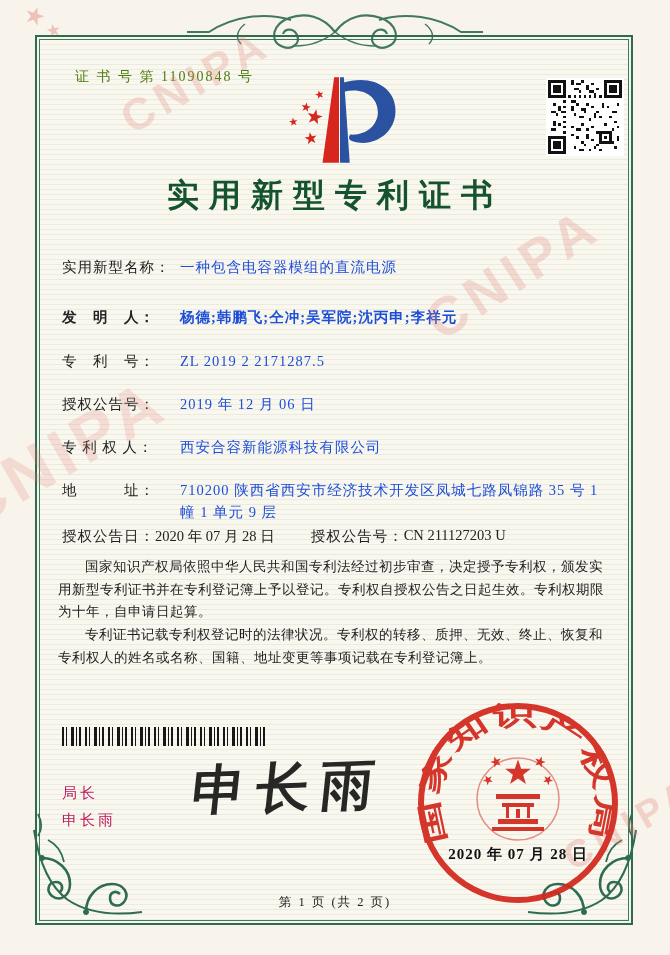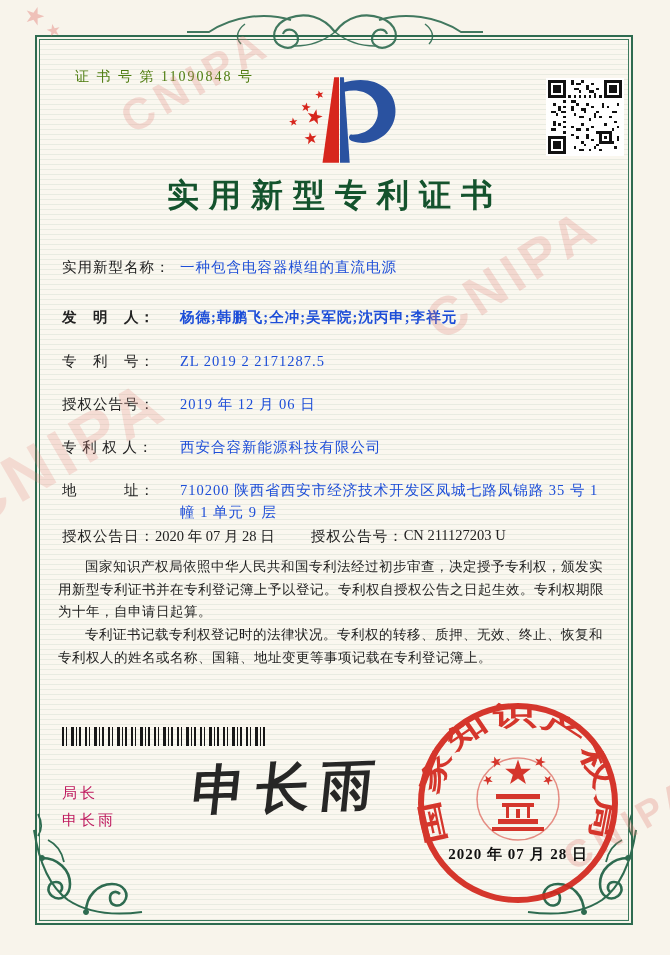--- a/index.html
+++ b/index.html
@@ -291,14 +291,15 @@
       <rect x="90" y="106" width="32" height="4"></rect>
       <rect x="94" y="110" width="3" height="11"></rect>
       <rect x="115" y="110" width="3" height="11"></rect>
       <rect x="104" y="112" width="4" height="9"></rect>
       <rect x="86" y="122" width="40" height="5"></rect>
       <rect x="80" y="130" width="52" height="4"></rect>
     </g>
   </svg>
   <div class="seal-date">2020 年 07 月 28 日</div>
 
+  <div class="footer">第 1 页 (共 2 页)</div>
 
 </div>
 
 </body></html>

